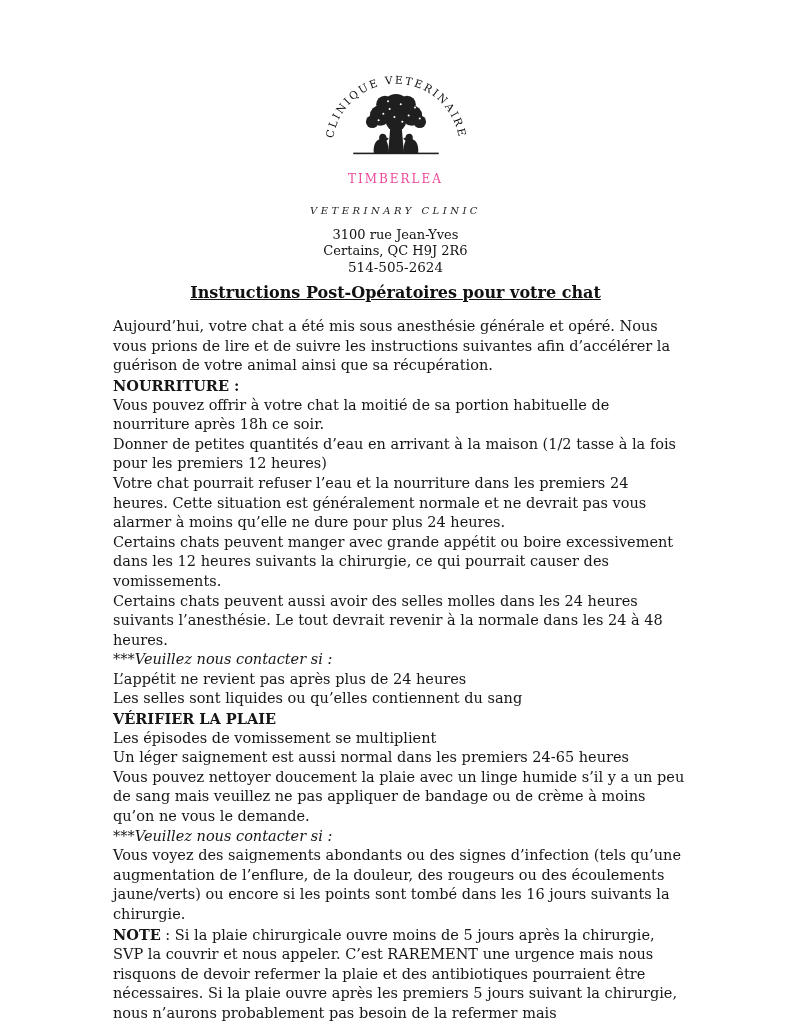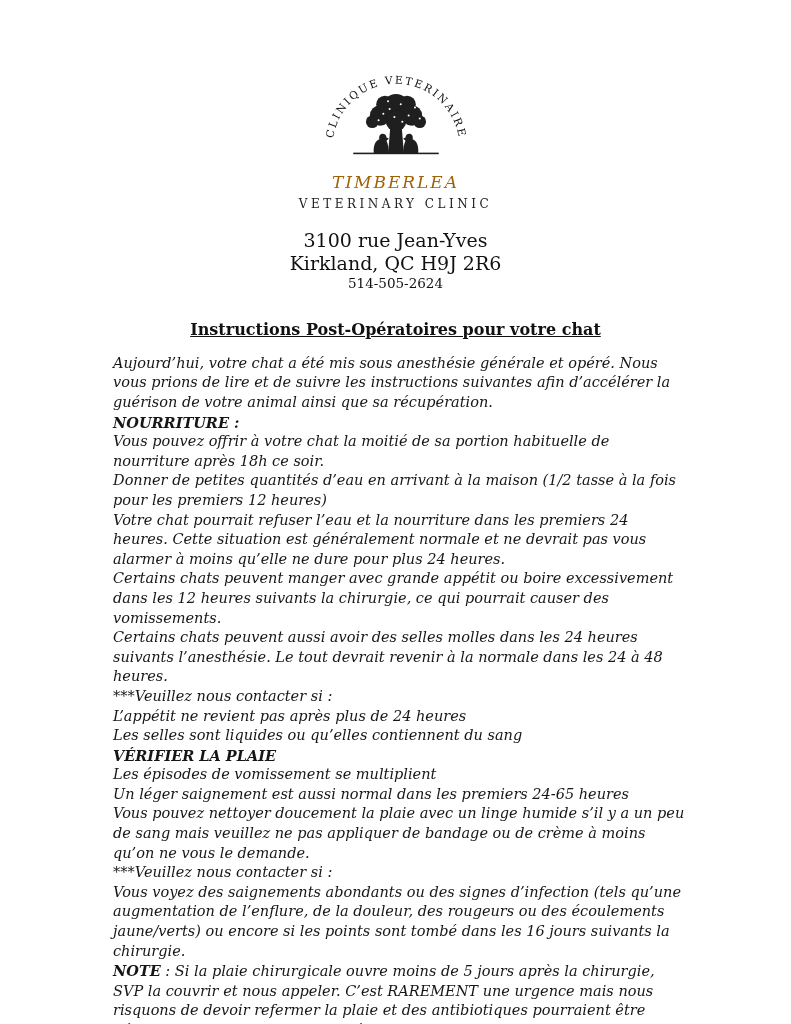--- a/index.html
+++ b/index.html
@@ -14,56 +14,56 @@
     color: #1c1c1c;
     font-family: "DejaVu Serif", "Liberation Serif", serif;
     overflow: hidden;
   }
   .header {
     padding-top: 44px;
     text-align: center;
   }
   .logo-svg { display: block; margin: 0 auto; }
   .clinic-name {
-    font-size: 17px;
+    font-size: 12px;
     letter-spacing: 2px;
     font-weight: normal;
-    color: #a16207;
+    color: #ec4899;
     margin-top: 1px;
+  }
+  .clinic-tagline {
+    font-size: 10px;
+    letter-spacing: 3.5px;
+    color: #222222;
+    margin-top: 19px;
     font-style: italic;
   }
-  .clinic-tagline {
-    font-size: 12px;
-    letter-spacing: 3.5px;
-    color: #222222;
-    margin-top: 5px;
-  }
   .clinic-address {
-    font-size: 19px;
+    font-size: 13px;
     line-height: 1.22;
-    margin-top: 18px;
+    margin-top: 11px;
     color: #111111;
   }
   .clinic-phone { font-size: 13.5px; line-height: 1.22; color: #111111; }
   .doc-title {
     text-align: center;
     font-weight: bold;
     text-decoration: underline;
     font-size: 16px;
-    margin-top: 28px;
+    margin-top: 8px;
     color: #111111;
   }
   .content {
     padding: 15px 104px 0 113px;
     font-size: 14.5px;
     line-height: 19.6px;
     color: #161616;
     text-align: left;
   }
-  .para { margin: 0; font-style: italic; }
+  .para { margin: 0; }
   .bold { font-weight: bold; }
   .italic { font-style: italic; }
 </style>
 </head>
 <body>
 
 <div class="page">
 
   <div class="header">
 
@@ -103,21 +103,21 @@
       </g>
 
       <path d="M92,138 c-1,-10 2,-16 7,-18 c-1,-4 1,-7 4,-7 c3,0 5,2 5,5 l3,1 -3,3 c2,4 3,10 3,16 Z" fill="#1f1f1f"></path>
       <path d="M148,138 c1,-10 -2,-16 -7,-18 c1,-4 -1,-7 -4,-7 c-3,0 -5,2 -5,5 l-3,1 3,3 c-2,4 -3,10 -3,16 Z" fill="#1f1f1f"></path>
     </svg>
 
     <div class="clinic-name">TIMBERLEA</div>
     <div class="clinic-tagline">VETERINARY CLINIC</div>
     <div class="clinic-address">
       <div>3100 rue Jean-Yves</div>
-      <div>Kirkland, QC H9J 2R6</div>
+      <div>Certains, QC H9J 2R6</div>
     </div>
     <div class="clinic-phone">514-505-2624</div>
   </div>
 
   <div class="doc-title">Instructions Post-Opératoires pour votre chat</div>
 
   <div class="content">
     <p class="para">Aujourd’hui, votre chat a été mis sous anesthésie générale et opéré. Nous vous prions de lire et de suivre les instructions suivantes afin d’accélérer la guérison de votre animal ainsi que sa récupération.</p>
     <p class="para bold">NOURRITURE :</p>
     <p class="para">Vous pouvez offrir à votre chat la moitié de sa portion habituelle de nourriture après 18h ce soir.</p>

